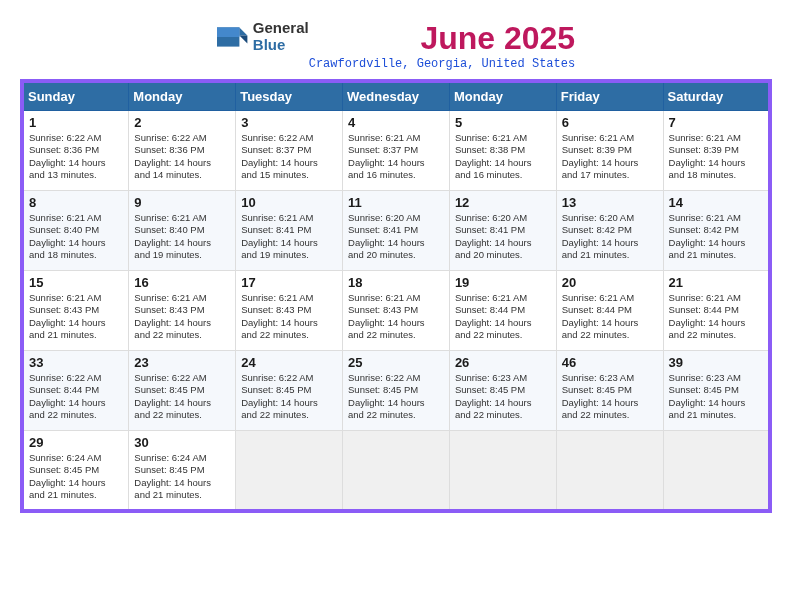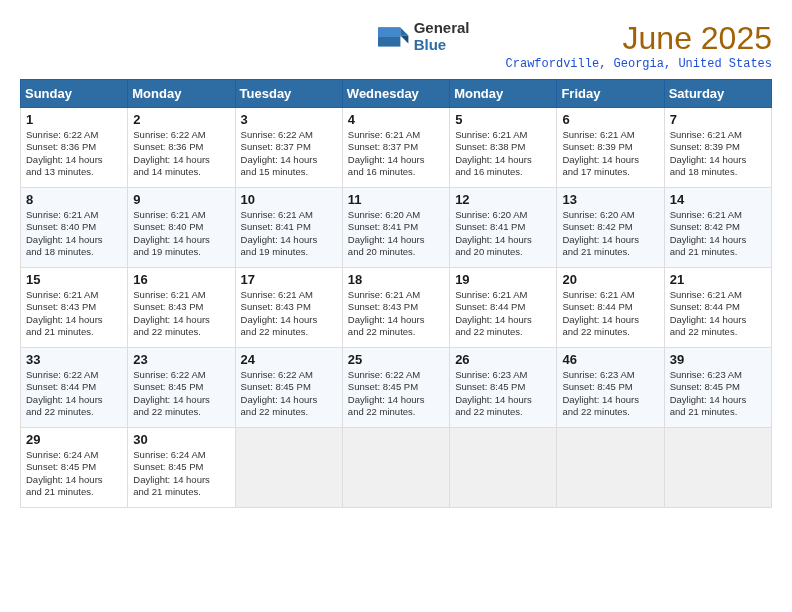--- a/index.html
+++ b/index.html
@@ -5,24 +5,23 @@
     * { box-sizing: border-box; margin: 0; padding: 0; }
     body {
       font-family: Arial, sans-serif;
       background: #fff;
       width: 792px;
       min-height: 612px;
       padding: 20px;
     }
     .header-area {
       display: flex;
-      justify-content: flex-end;
+      justify-content: center;
       align-items: flex-start;
       margin-bottom: 8px;
-      gap: 36px;
     }
     .logo {
       display: flex;
       align-items: center;
       gap: 4px;
     }
     .logo-text {
       display: flex;
       flex-direction: column;
       font-size: 15px;
@@ -33,32 +32,32 @@
     .logo-text span:first-child { color: #333; }
     .logo-icon {
       width: 32px;
       height: 32px;
     }
     .title-area {
       text-align: right;
     }
     .month-title {
       font-size: 32px;
-      font-weight: normal;
-      color: #a16207;
+      font-weight: bold;
+      color: #be185d;
     }
     .location-title {
       font-size: 12px;
       color: #1d4ed8;
       font-family: Liberation Mono, monospace;
     }
     .calendar-table {
       width: 100%;
       border-collapse: collapse;
-      border: 1px solid #8b5cf6;
+      border: 4px solid #8b5cf6;
     }
     .calendar-table th {
       background-color: #2e6da4;
       color: #fff;
       font-size: 13px;
       font-weight: bold;
       padding: 6px 4px;
       text-align: left;
       border: 1px solid #2060a0;
     }

